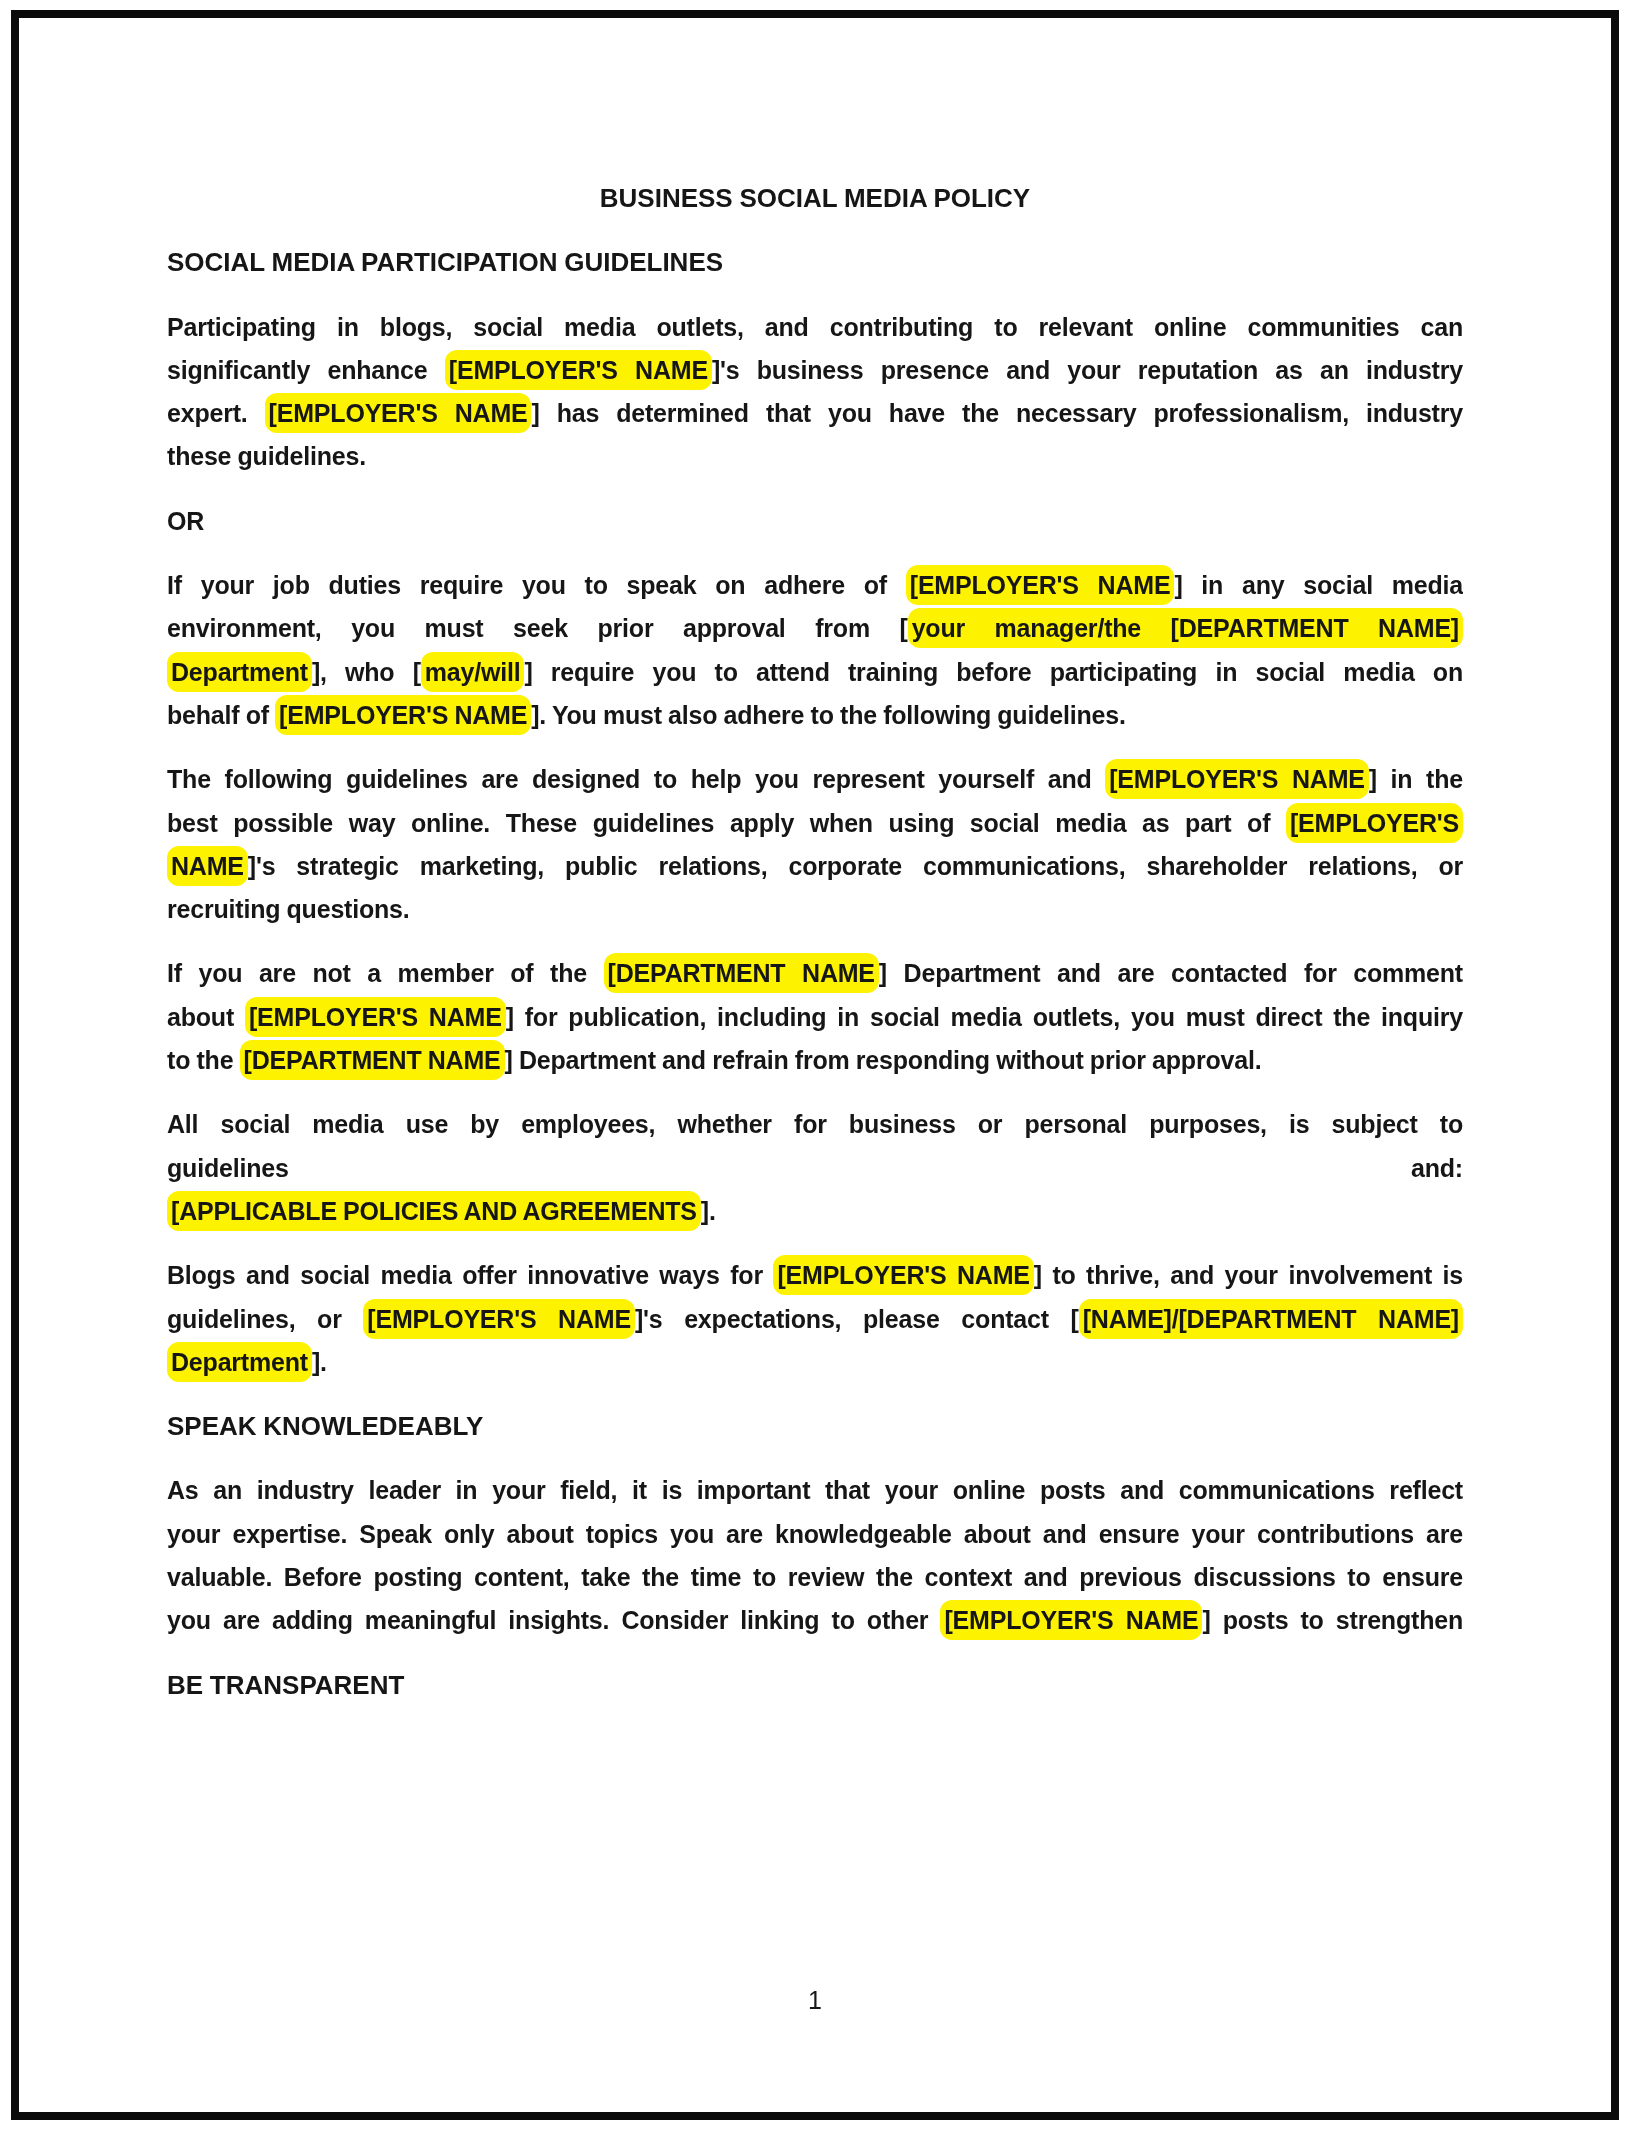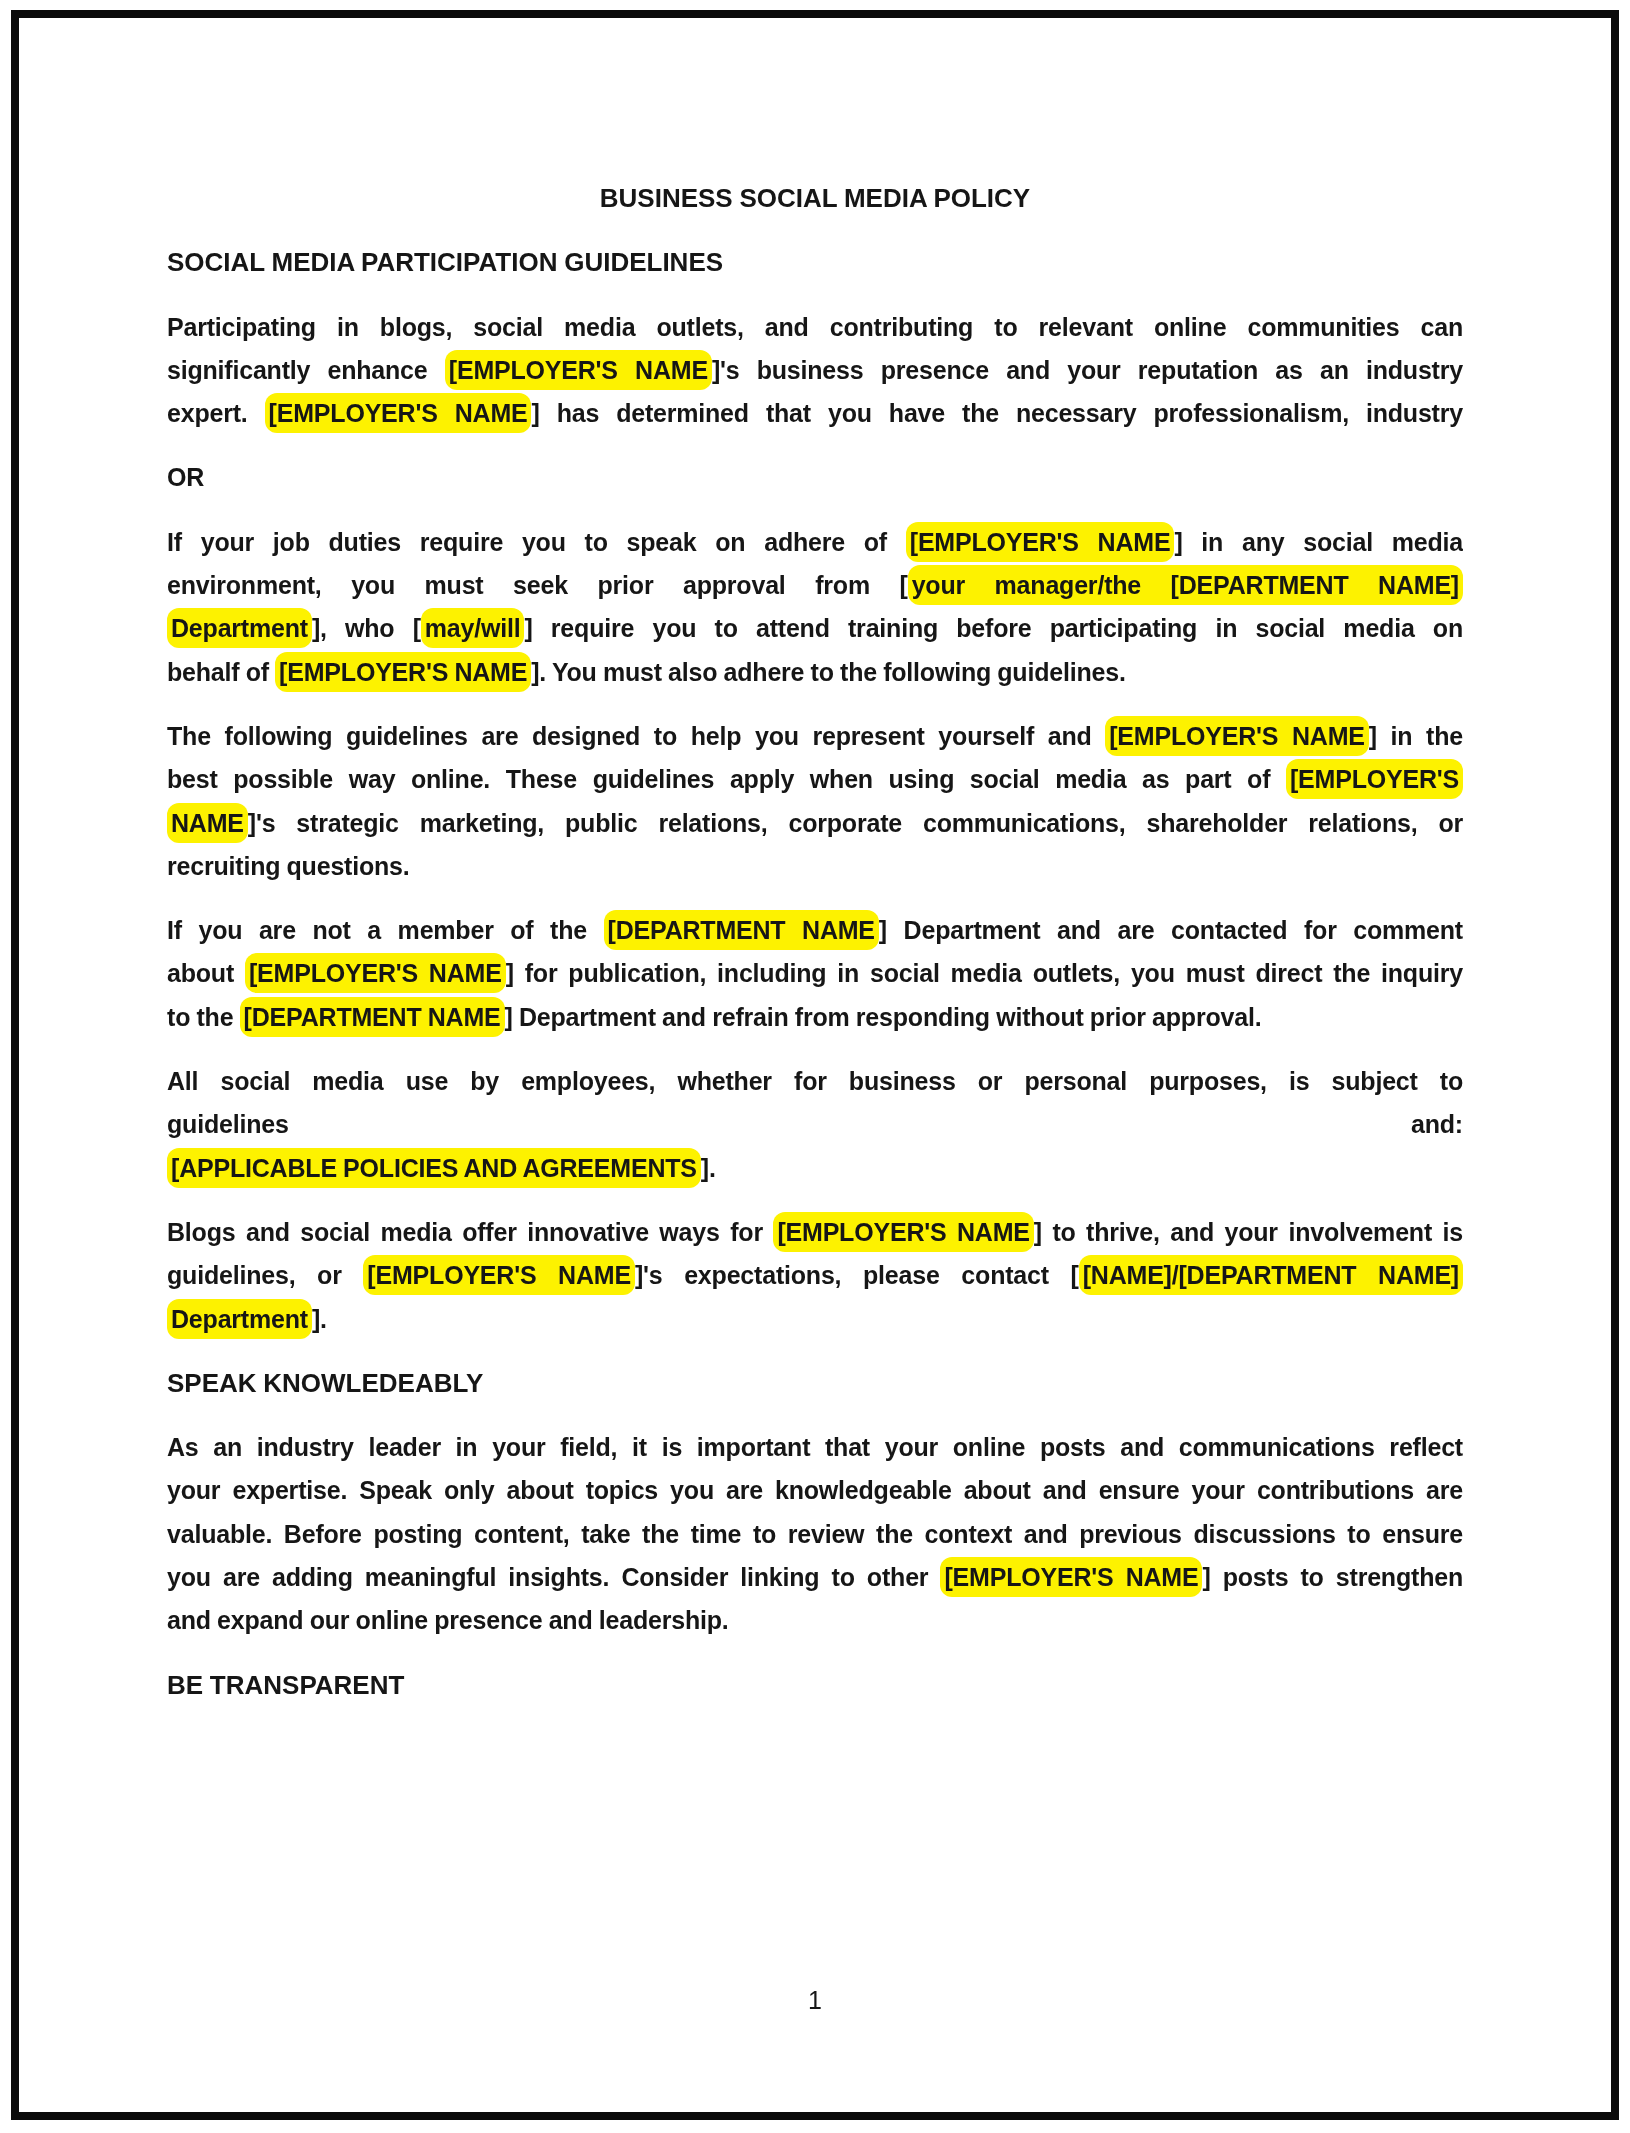--- a/index.html
+++ b/index.html
@@ -45,20 +45,21 @@
 
 <div class="page-frame"></div>
 
 <div class="doc">
     <div class="title">BUSINESS SOCIAL MEDIA POLICY</div>
     <div class="heading">SOCIAL MEDIA PARTICIPATION GUIDELINES</div>
     <div class="para">
       <div class="line"><span>Participating in blogs, social media outlets, and contributing to relevant online communities can</span></div>
       <div class="line"><span>significantly enhance </span><span class="hl">[EMPLOYER'S NAME</span><span>]'s business presence and your reputation as an industry</span></div>
       <div class="line"><span>expert. </span><span class="hl">[EMPLOYER'S NAME</span><span>] has determined that you have the necessary professionalism, industry</span></div>
+      <div class="line last"><span>these guidelines.</span></div>
     </div>
     <div class="para">
       <div class="line last"><span>OR</span></div>
     </div>
     <div class="para">
       <div class="line"><span>If your job duties require you to speak on adhere of </span><span class="hl">[EMPLOYER'S NAME</span><span>] in any social media</span></div>
       <div class="line"><span>environment, you must seek prior approval from [</span><span class="hl">your manager/the [DEPARTMENT NAME]</span></div>
       <div class="line"><span class="hl">Department</span><span>], who [</span><span class="hl">may/will</span><span>] require you to attend training before participating in social media on</span></div>
       <div class="line last"><span>behalf of </span><span class="hl">[EMPLOYER'S NAME</span><span>]. You must also adhere to the following guidelines.</span></div>
     </div>
@@ -82,18 +83,17 @@
       <div class="line"><span>Blogs and social media offer innovative ways for </span><span class="hl">[EMPLOYER'S NAME</span><span>] to thrive, and your involvement is</span></div>
       <div class="line"><span>guidelines, or </span><span class="hl">[EMPLOYER'S NAME</span><span>]'s expectations, please contact [</span><span class="hl">[NAME]/[DEPARTMENT NAME]</span></div>
       <div class="line last"><span class="hl">Department</span><span>].</span></div>
     </div>
     <div class="heading">SPEAK KNOWLEDEABLY</div>
     <div class="para">
       <div class="line"><span>As an industry leader in your field, it is important that your online posts and communications reflect</span></div>
       <div class="line"><span>your expertise. Speak only about topics you are knowledgeable about and ensure your contributions are</span></div>
       <div class="line"><span>valuable. Before posting content, take the time to review the context and previous discussions to ensure</span></div>
       <div class="line"><span>you are adding meaningful insights. Consider linking to other </span><span class="hl">[EMPLOYER'S NAME</span><span>] posts to strengthen</span></div>
-      <div class="line last"><span>and expand our online presence and leadership.</span></div>
     </div>
     <div class="heading">BE TRANSPARENT</div>
   </div>
 
 <div class="pagenum">1</div>
 
 </body></html>

